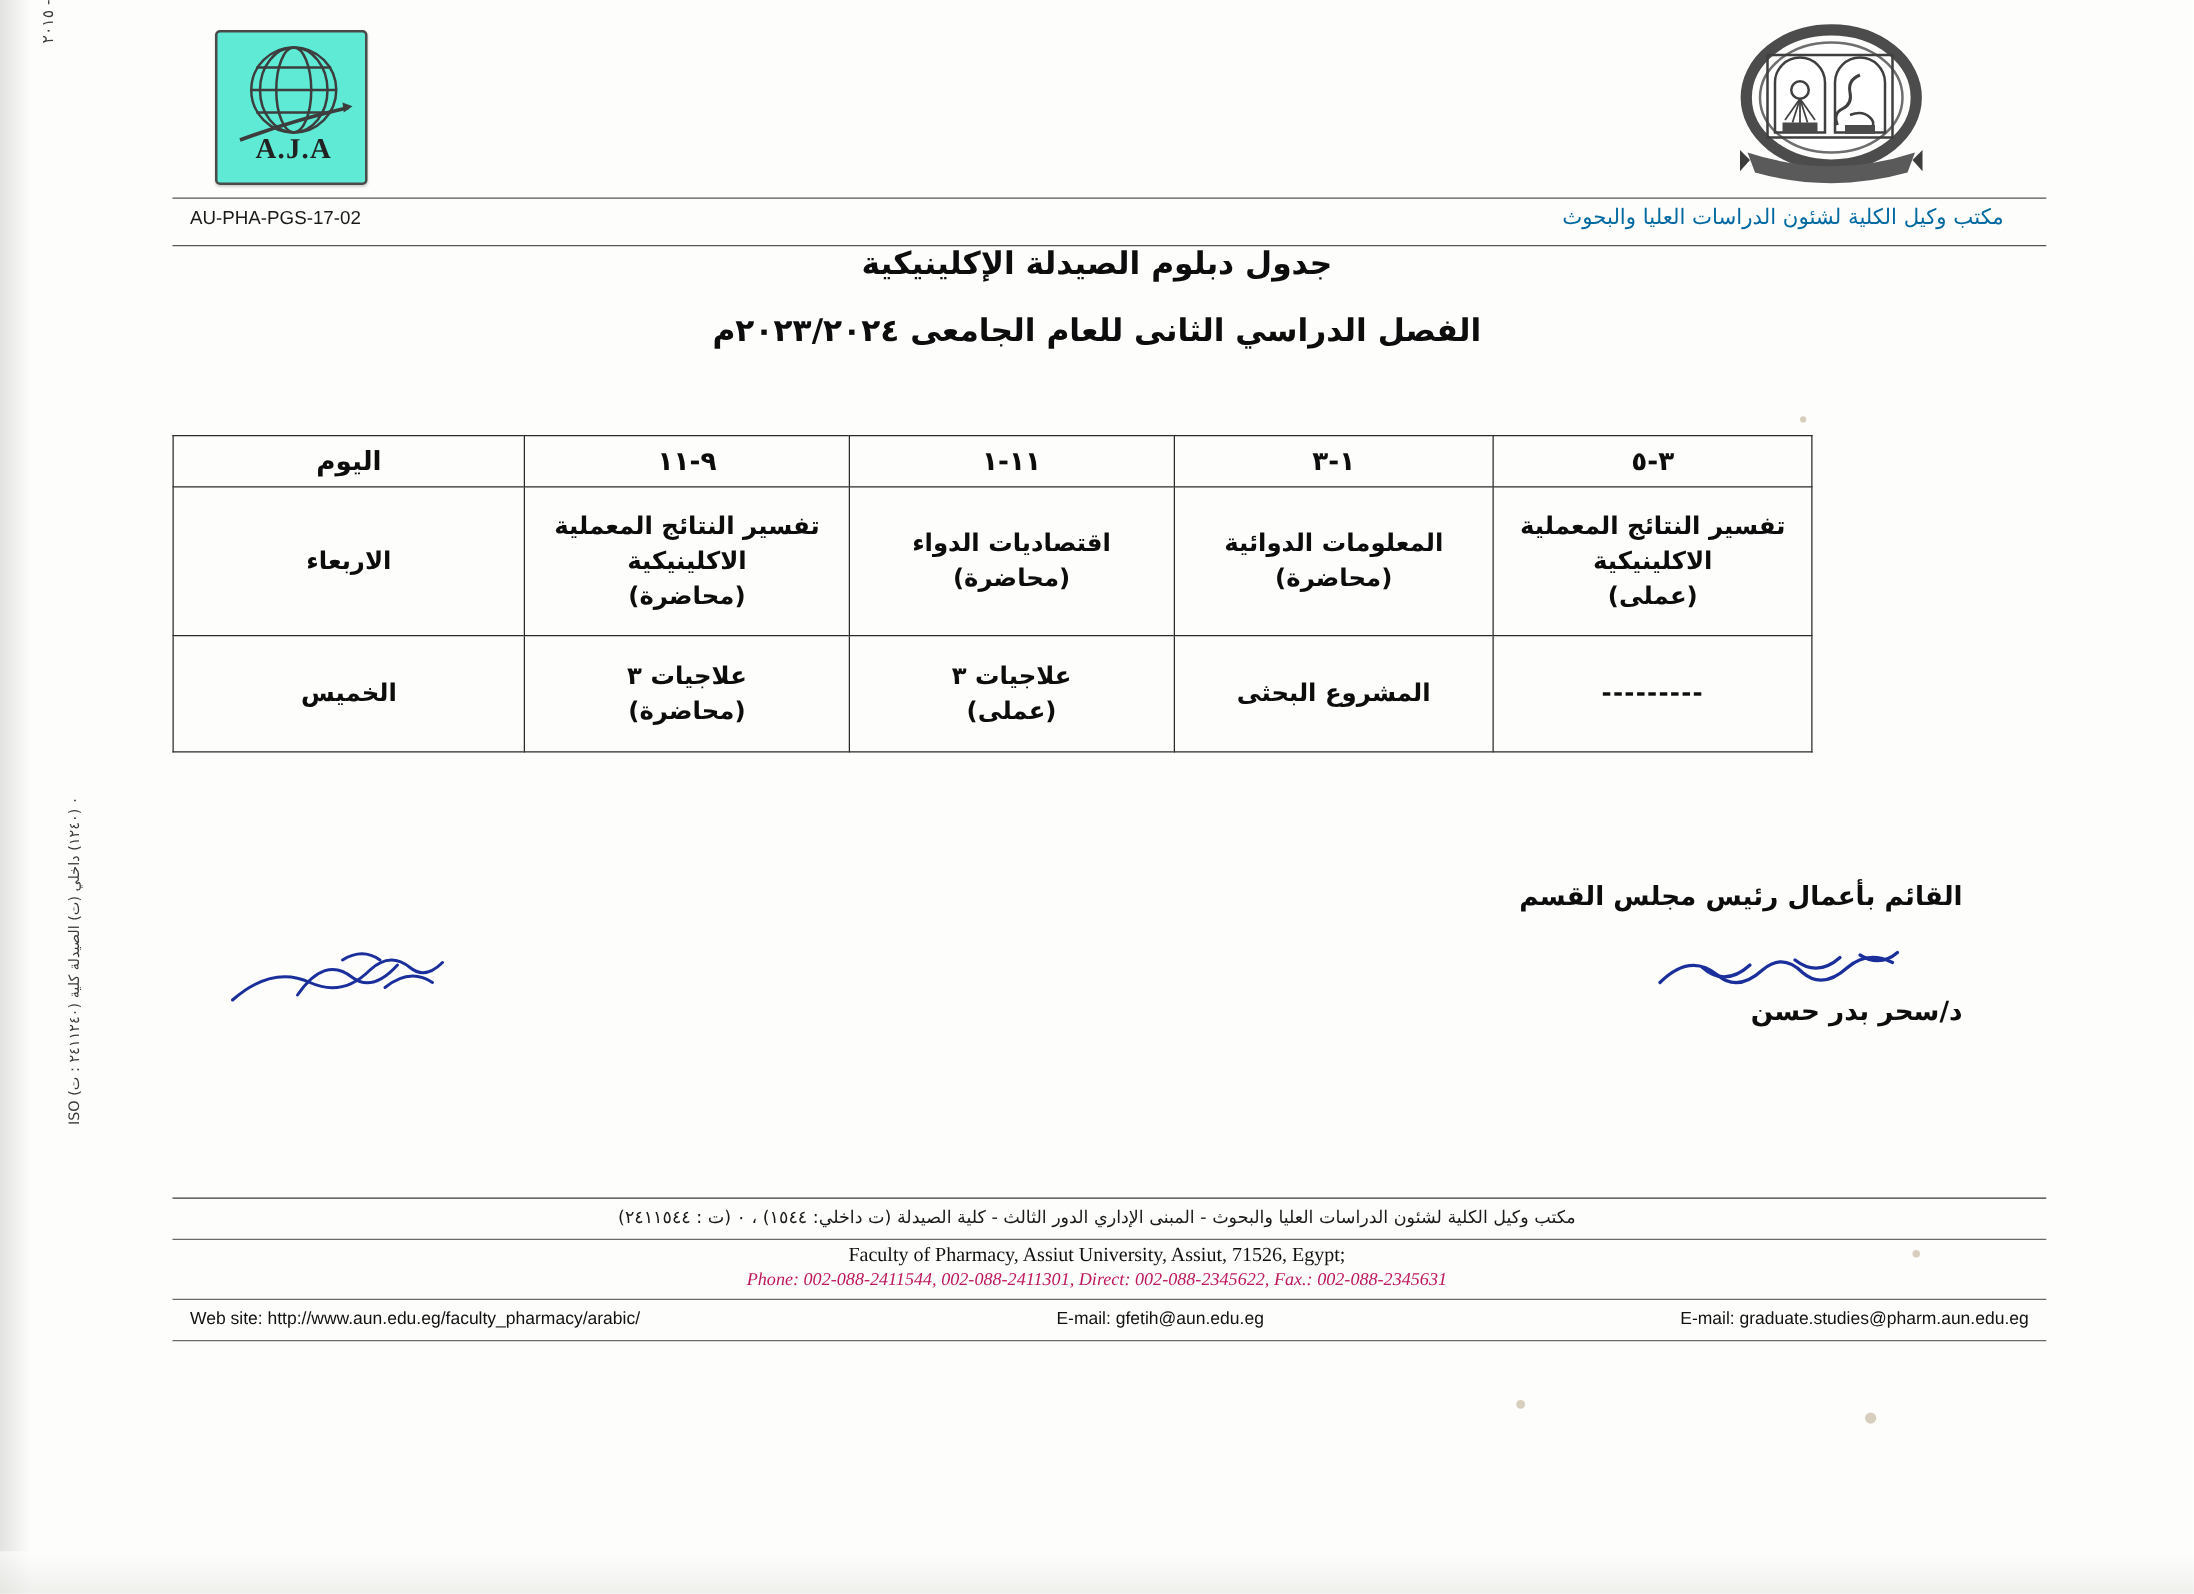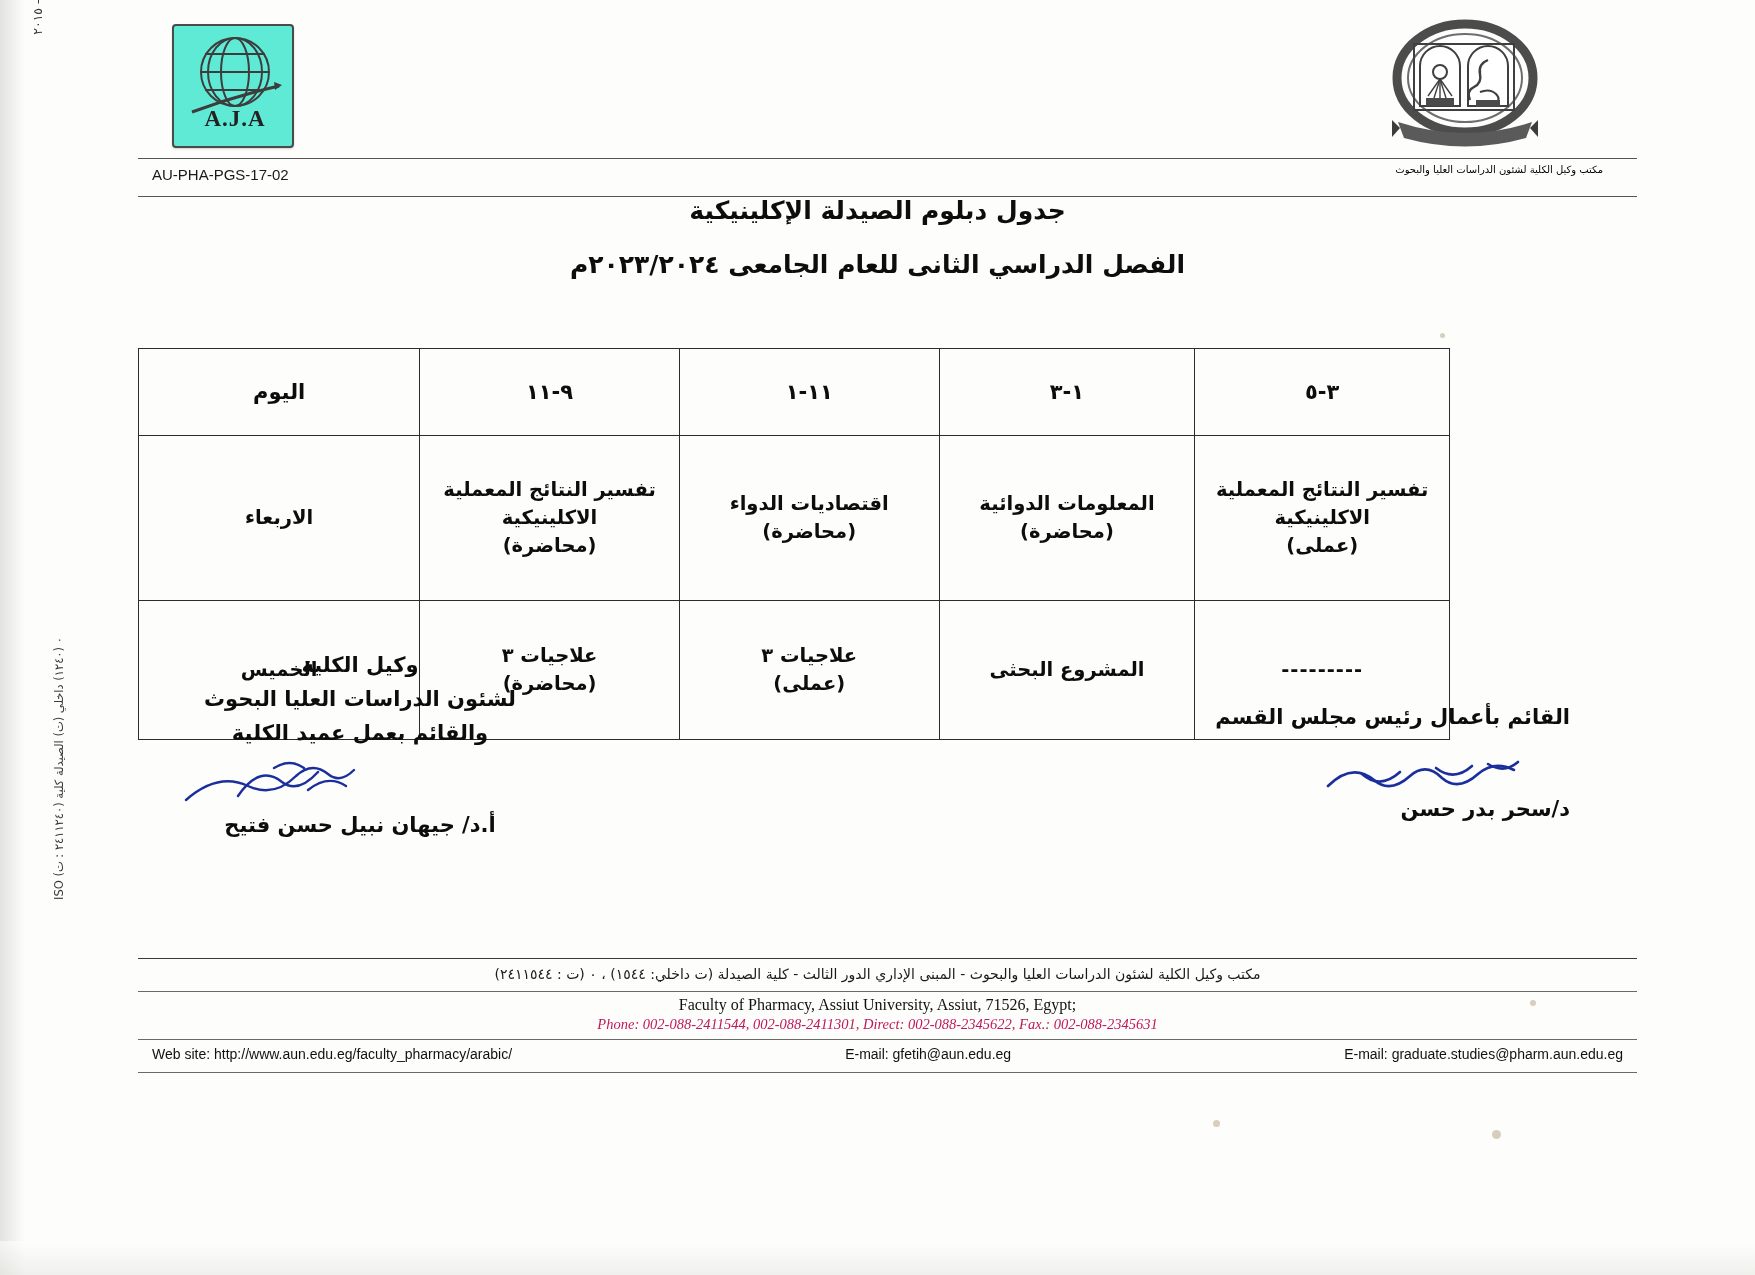--- a/index.html
+++ b/index.html
@@ -111,22 +111,22 @@
     top: 166px;
     font-size: 15px;
     direction: ltr;
     color: #1a1a1a;
     font-family: "Liberation Sans", sans-serif;
   }
   .office-line {
     position: absolute;
     right: 152px;
     top: 164px;
-    font-size: 10px;
-    color: #000000;
+    font-size: 17px;
+    color: #0369a1;
     direction: rtl;
   }
 
   
   .title-1 {
     position: absolute;
     top: 196px;
     left: 0; right: 0;
     text-align: center;
     font-size: 25px;
@@ -154,21 +154,21 @@
     width: 100%;
     border-collapse: collapse;
     direction: rtl;
     table-layout: fixed;
   }
   table.sched td, table.sched th {
     border: 1.6px solid #2b2b2b;
     text-align: center;
     vertical-align: middle;
     font-size: 19.5px;
-    padding: 23px 4px;
+    padding: 0 4px;
     font-weight: bold;
     line-height: 1.45;
   }
   table.sched thead th {
     height: 40px;
     font-size: 21px;
   }
   th.col-day  { width: 21.5%; }
   th.col-s1   { width: 19.8%; }
   th.col-s2   { width: 19.8%; }
@@ -408,26 +408,20 @@
           <td>
             <span class="cell-sub">علاجيات ٣</span>
             <span class="cell-sub">(محاضرة)</span>
           </td>
           <td class="day-cell">الخميس</td>
         </tr>
       </tbody>
     </table>
   </div>
 
-  <div class="sig-left">
-    <div>وكيل الكلية</div>
-    <div>لشئون الدراسات العليا البحوث</div>
-    <div>والقائم بعمل عميد الكلية</div>
-    <div class="sig-name">أ.د/ جيهان نبيل حسن فتيح</div>
-  </div>
 
   <svg class="ink ink-left" width="210" height="54" viewBox="0 0 210 54">
     <g fill="none" stroke="#1b2f9c" stroke-width="2.4" stroke-linecap="round">
       <path d="M8 44 Q40 16 70 30 Q96 42 118 20 Q134 5 150 18 Q162 28 176 14"></path>
       <path d="M60 40 Q82 8 104 26 Q120 38 140 16"></path>
       <path d="M96 12 Q112 2 126 12"></path>
       <path d="M130 34 Q150 18 168 30"></path>
     </g>
   </svg>
 

